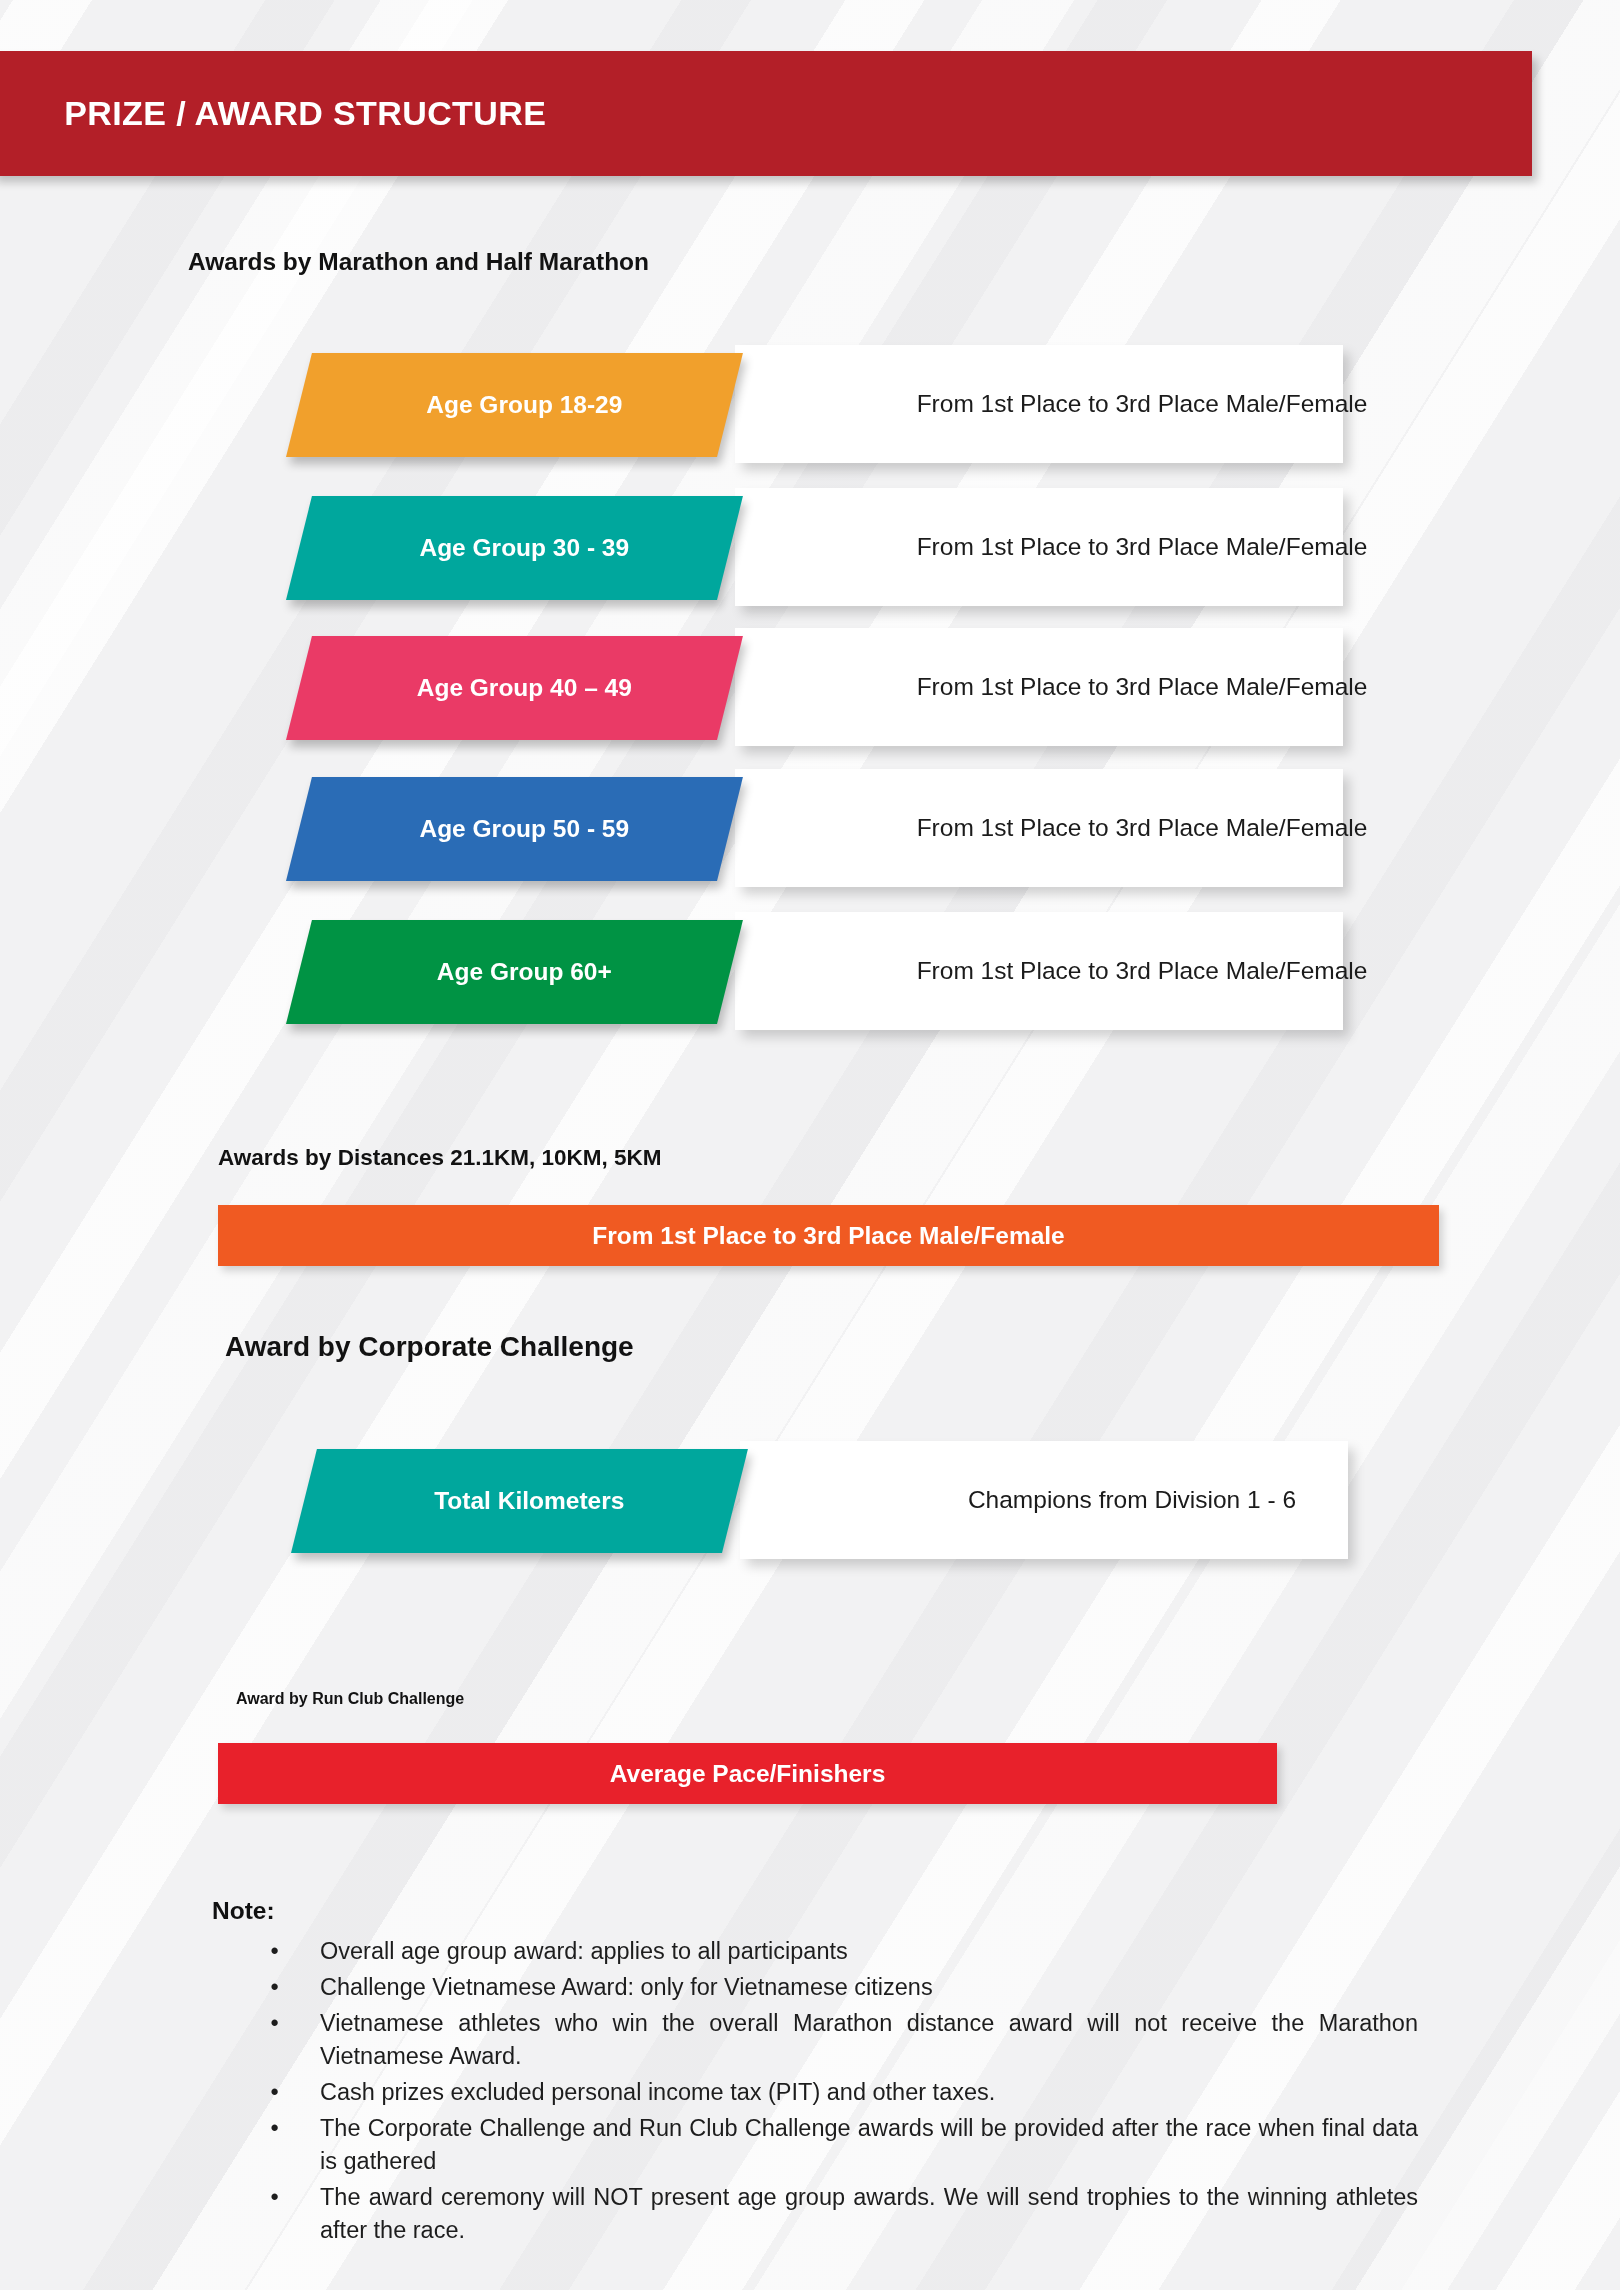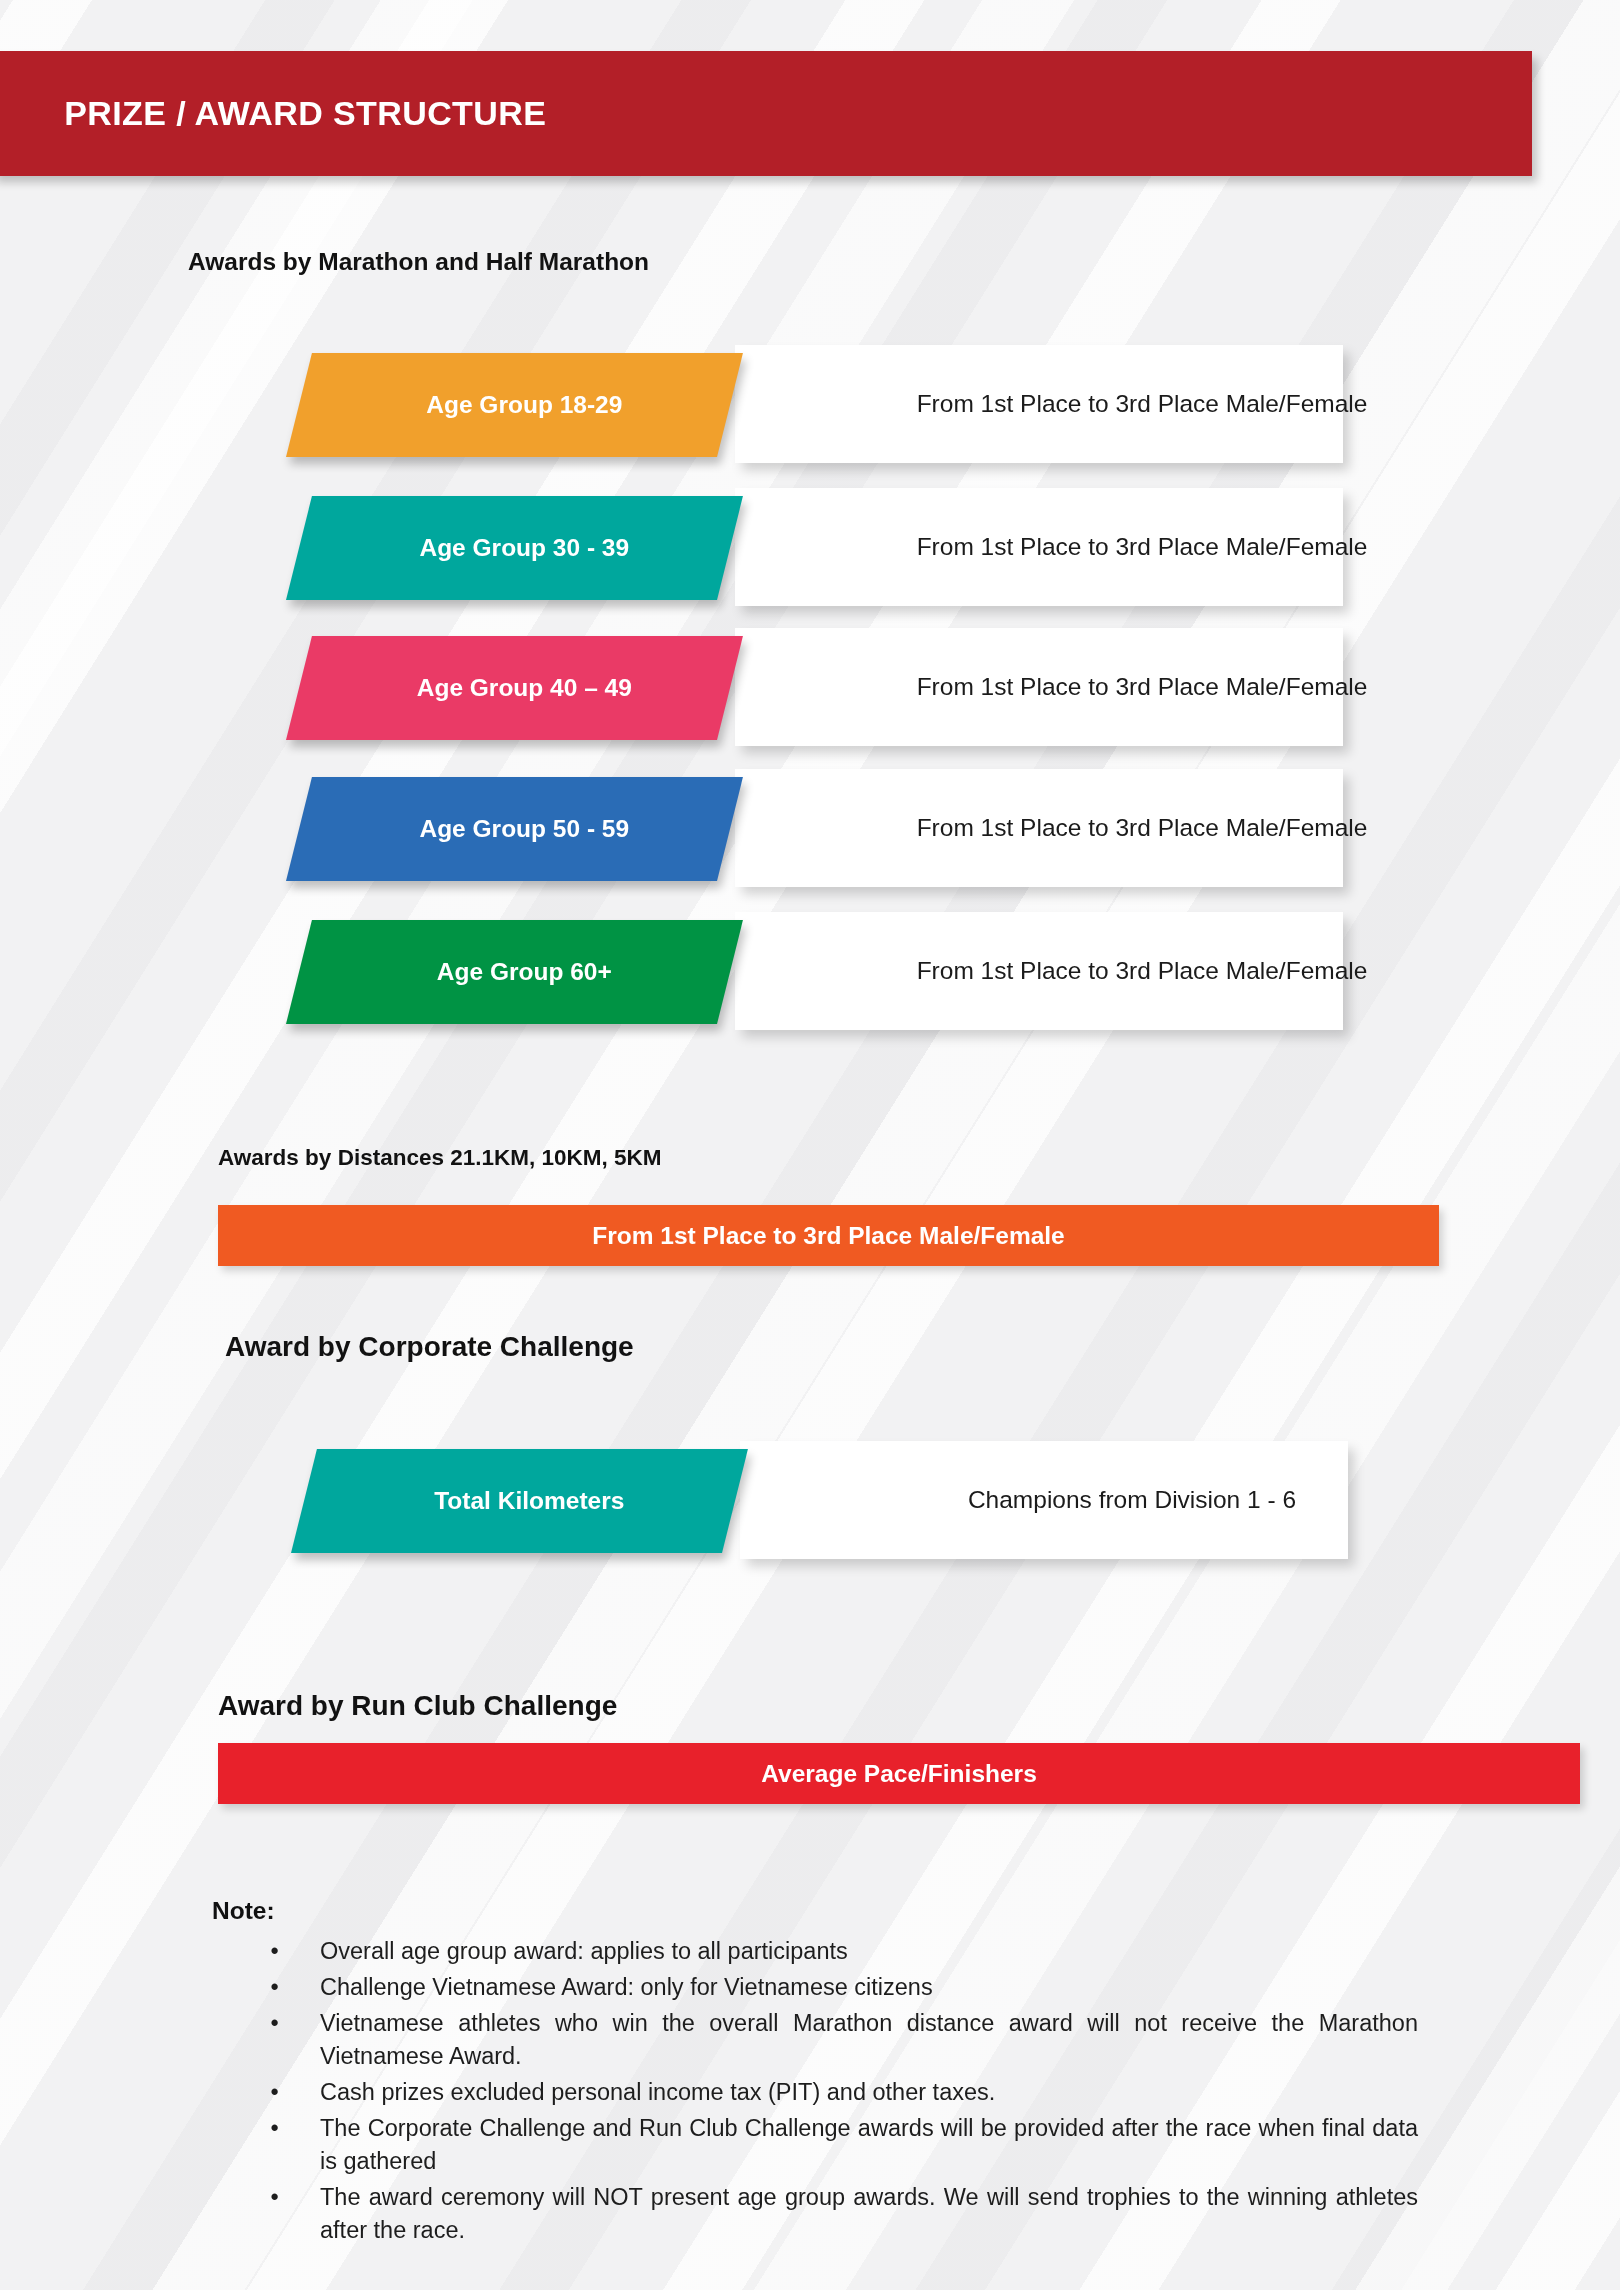--- a/index.html
+++ b/index.html
@@ -81,21 +81,21 @@
   .section-heading {
     position: absolute;
     font-size: 24.5px;
     font-weight: bold;
     color: #121212;
     white-space: nowrap;
   }
   .h-marathon   { left: 188px; top: 248px; }
   .h-distances  { left: 218px; top: 1145px; font-size: 22.5px; }
   .h-corporate  { left: 225px; top: 1331px; font-size: 28px; }
-  .h-runclub    { left: 218px; top: 1690px; font-size: 28px; }
+  .h-runclub    { left: 236px; top: 1690px; font-size: 16px; }
 
   
   .rows-block { position: absolute; left: 0; top: 0; width: 1620px; }
 
   .award-row {
     position: absolute;
     height: 118px;
   }
 
   
@@ -147,21 +147,21 @@
     justify-content: center;
     box-shadow: 3.9px 4.9px 7.8px rgba(0,0,0,0.16);
   }
   .wide-bar span {
     color: #ffffff;
     font-size: 24.5px;
     font-weight: bold;
     white-space: nowrap;
   }
   .bar-distances { left: 218px; top: 1205px; width: 1221px; background: #f05a22; }
-  .bar-runclub   { left: 218px; top: 1743px; width: 1362px; background: #e8212b; }
+  .bar-runclub   { left: 218px; top: 1743px; width: 1059px; background: #e8212b; }
 
   
   .note-block { position: absolute; left: 212px; top: 1860px; width: 1206px; margin-top: 37px; }
   .note-title {
     font-size: 24.5px;
     font-weight: bold;
     color: #111111;
     margin-bottom: 9.8px;
   }
   .note-list { list-style: none; padding-left: 41px; }

